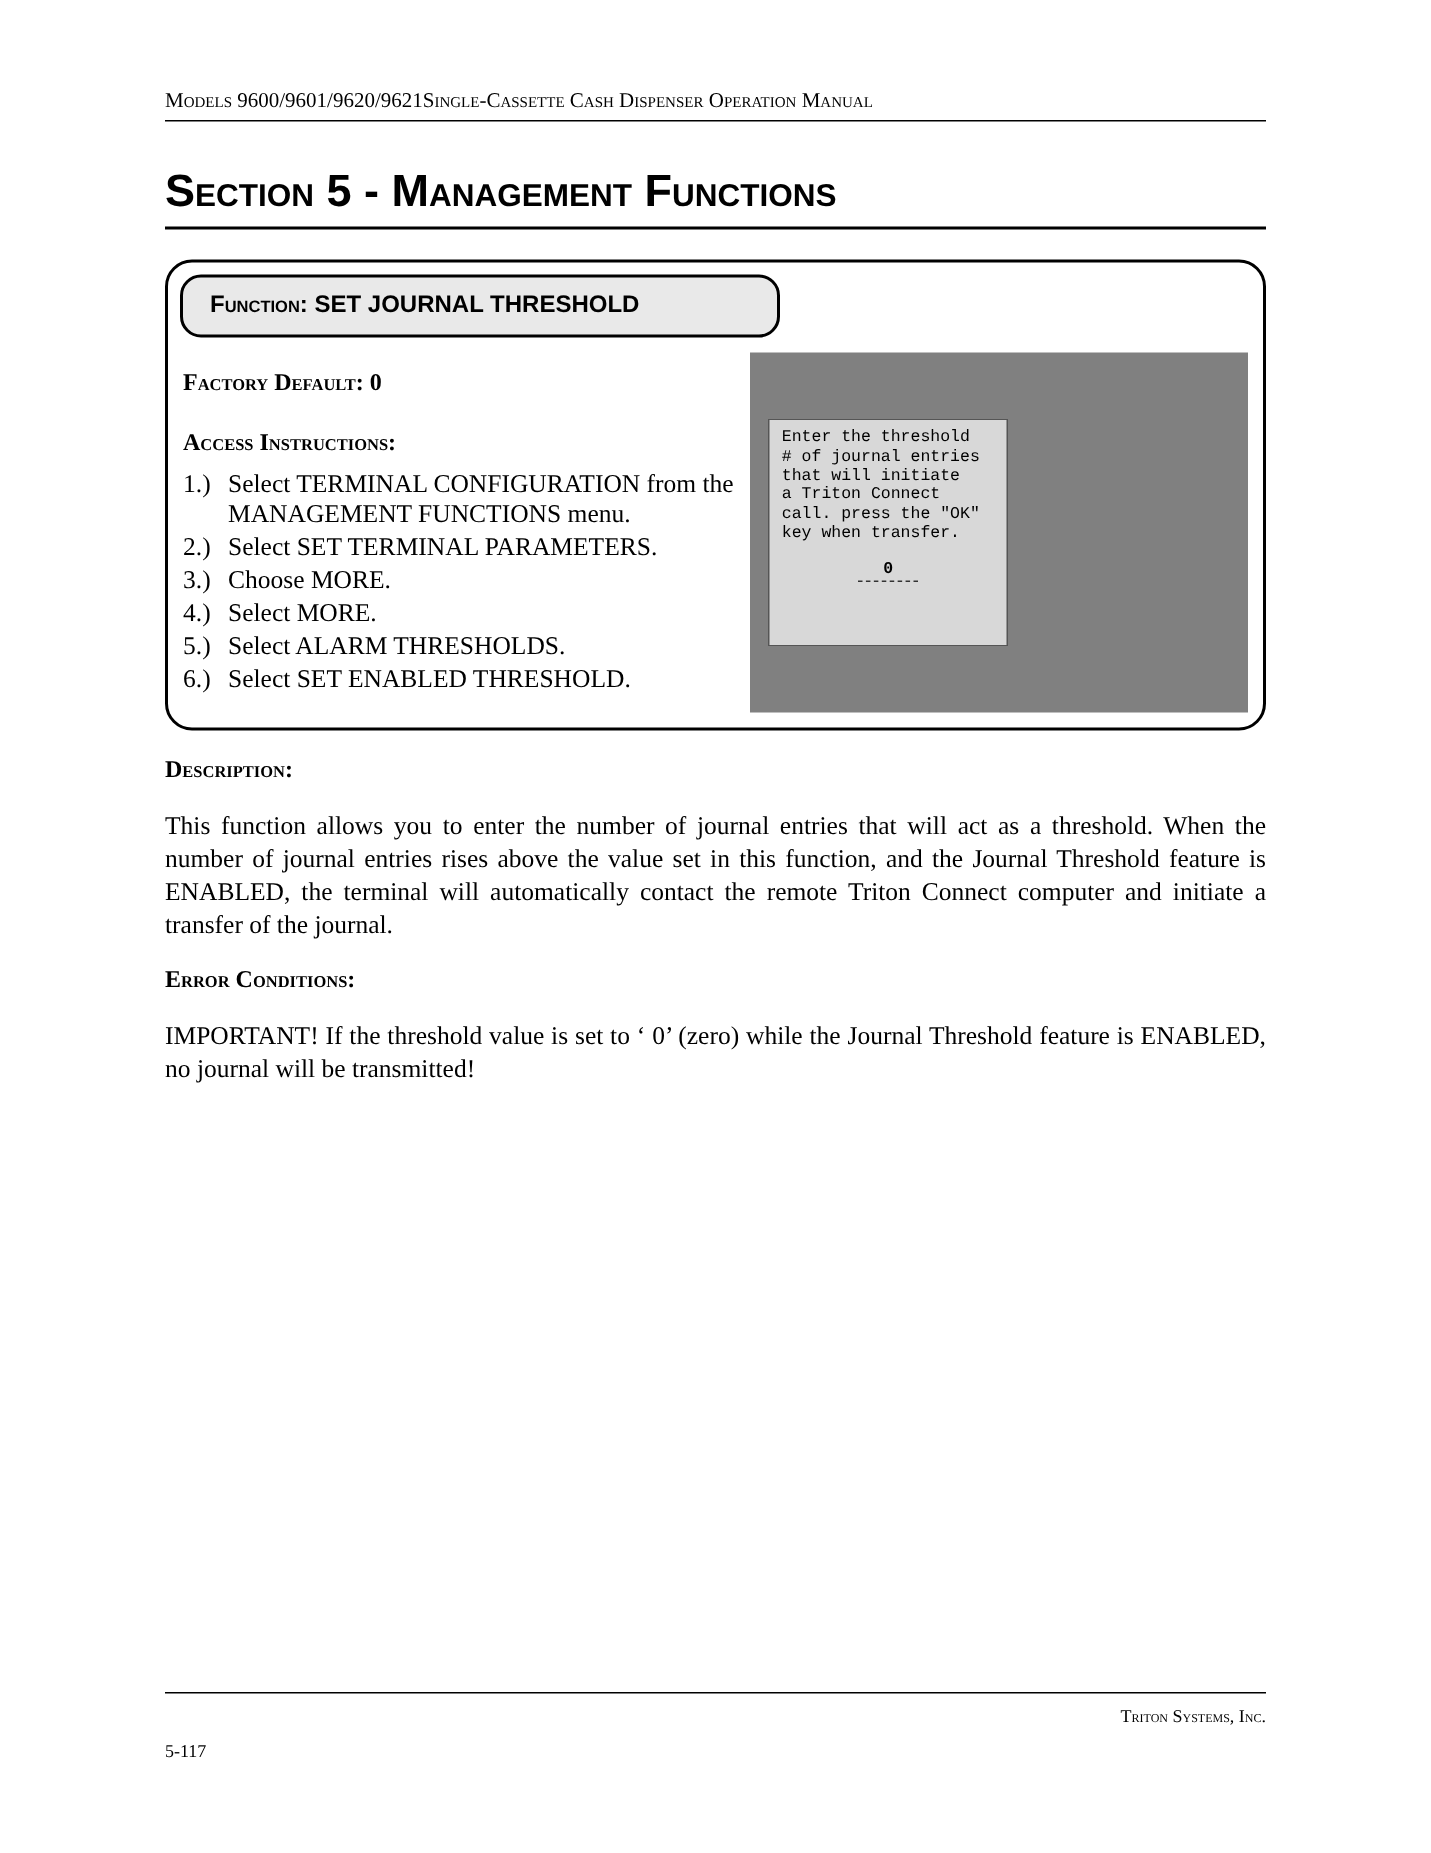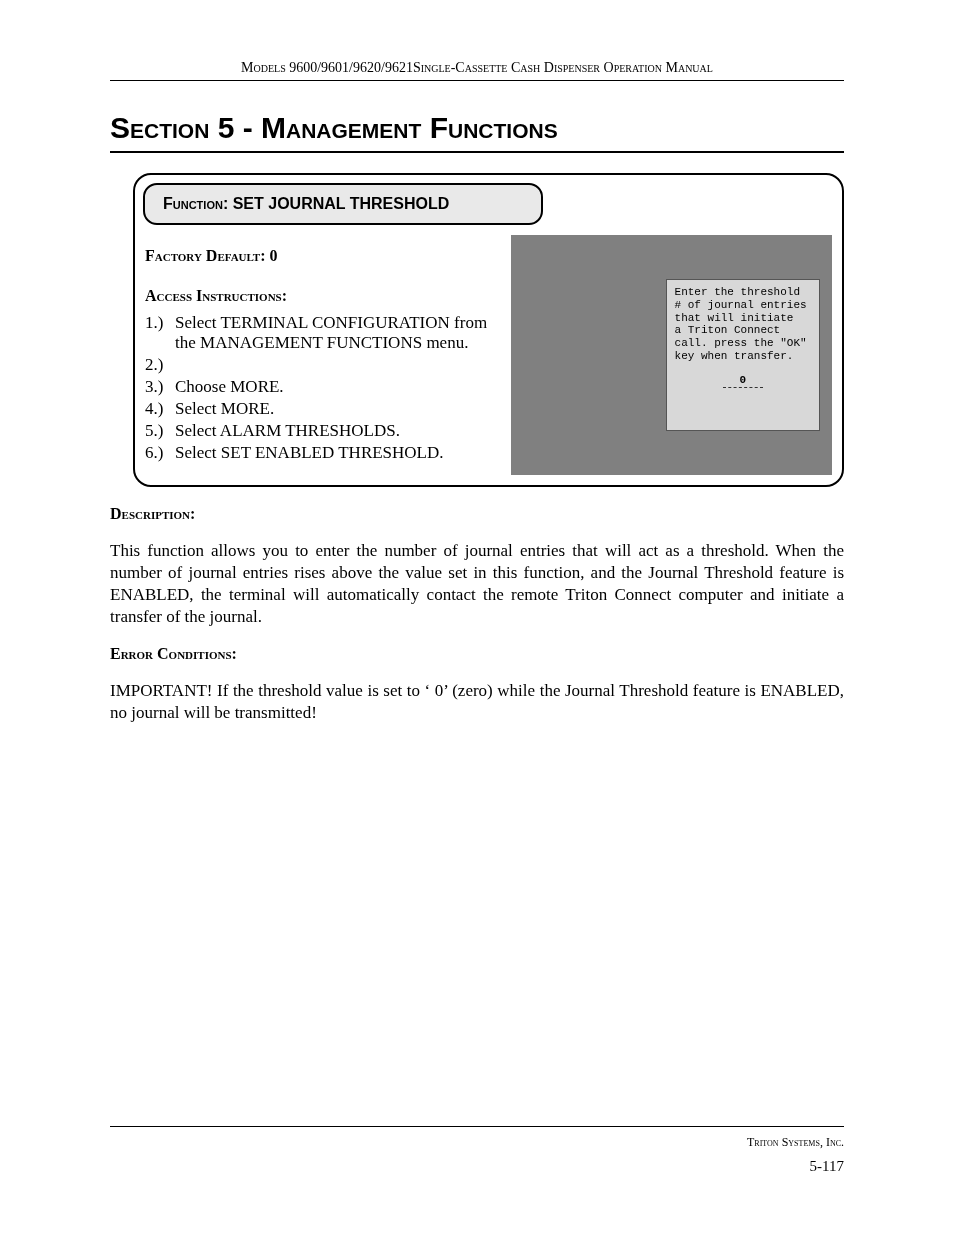--- a/index.html
+++ b/index.html
@@ -13,21 +13,21 @@
   }
   .page {
     position: relative;
     box-sizing: border-box;
     width: 954px;
     height: 1235px;
     padding: 60px 110px 60px 110px;
   }
   .running-header {
     display: flex;
-    justify-content: center;
+    justify-content: flex-start;
     font-size: 14px;
     margin-bottom: 4px;
   }
   .sc { font-variant: small-caps; }
   .rule {
     border: none;
     border-top: 1px solid #000;
     margin: 0 0 20px 0;
   }
   .section-title {
@@ -41,21 +41,20 @@
     border: none;
     border-top: 2px solid #000;
     margin: 0 0 20px 0;
   }
   .callout-frame {
     border: 2px solid #000;
     border-radius: 18px;
     padding: 10px;
     box-sizing: border-box;
     margin-bottom: 18px;
-    margin-left: 23px;
   }
   .function-tab {
     position: relative;
     display: inline-block;
     background: #e9e9e9;
     border: 2px solid #000;
     border-radius: 14px;
     padding: 10px 18px;
     margin: -2px 0 10px -2px;
     font-family: Arial, Helvetica, sans-serif;
@@ -88,21 +87,21 @@
   }
   .instr-num { min-width: 30px; }
   .just { text-align: justify; font-size: 17px; line-height: 1.3; }
   .terminal-screen {
     background: #808080;
     width: 100%;
     height: 240px;
     box-sizing: border-box;
     display: flex;
     align-items: center;
-    justify-content: flex-end;
+    justify-content: flex-start;
     padding: 12px;
   }
   .terminal-inner {
     background: #d8d8d8;
     border: 1px solid #555;
     width: 52%;
     height: 70%;
     box-sizing: border-box;
     padding: 6px 8px;
     font-family: "Courier New", monospace;
@@ -132,22 +131,22 @@
     margin: 0 0 8px 0;
   }
   .footer-row {
     display: flex;
     justify-content: space-between;
     align-items: baseline;
     font-size: 12px;
   }
   .page-num {
     width: 100%;
-    text-align: right;
-    font-size: 15px;
+    text-align: left;
+    font-size: 12px;
     margin-top: 8px;
   }
 </style>
 </head>
 <body>
 
 <div class="page">
 
   <div class="running-header">
     <span class="sc">Models 9600/9601/9620/9621</span>
@@ -173,20 +172,21 @@
 
         <div class="sc-head" style="margin-top:22px;">Access Instructions:</div>
 
         <ul class="instr-list">
           <li>
               <span class="instr-num">1.)</span>
               <span>Select TERMINAL CONFIGURATION from the MANAGEMENT FUNCTIONS menu.</span>
             </li>
           <li>
               <span class="instr-num">2.)</span>
+              <span>Select SET TERMINAL PARAMETERS.</span>
             </li>
           <li>
               <span class="instr-num">3.)</span>
               <span>Choose MORE.</span>
             </li>
           <li>
               <span class="instr-num">4.)</span>
               <span>Select MORE.</span>
             </li>
           <li>

